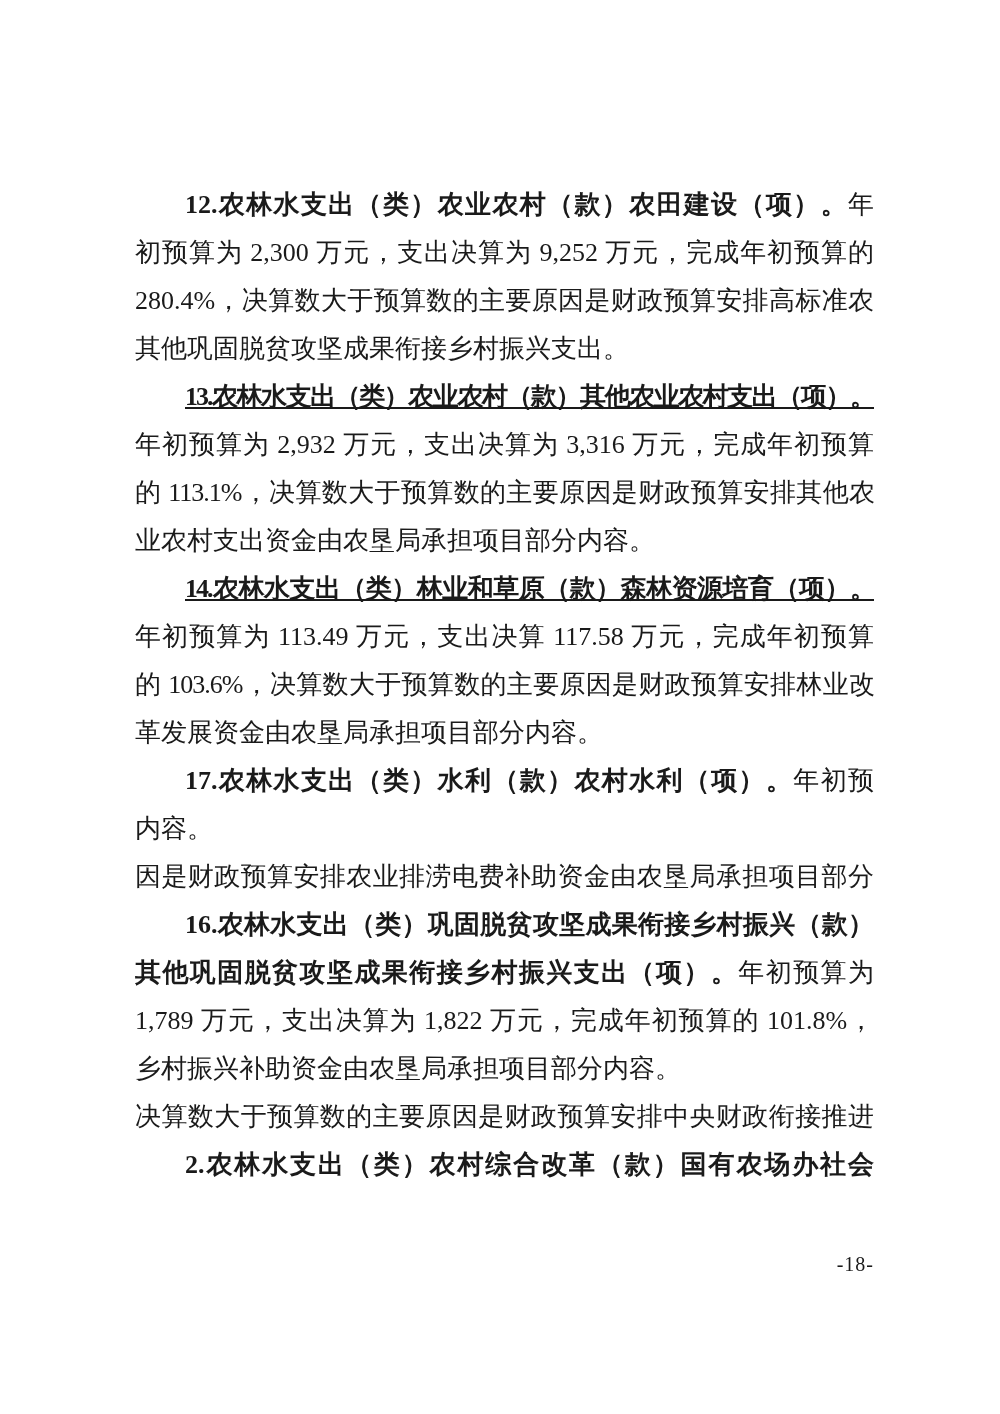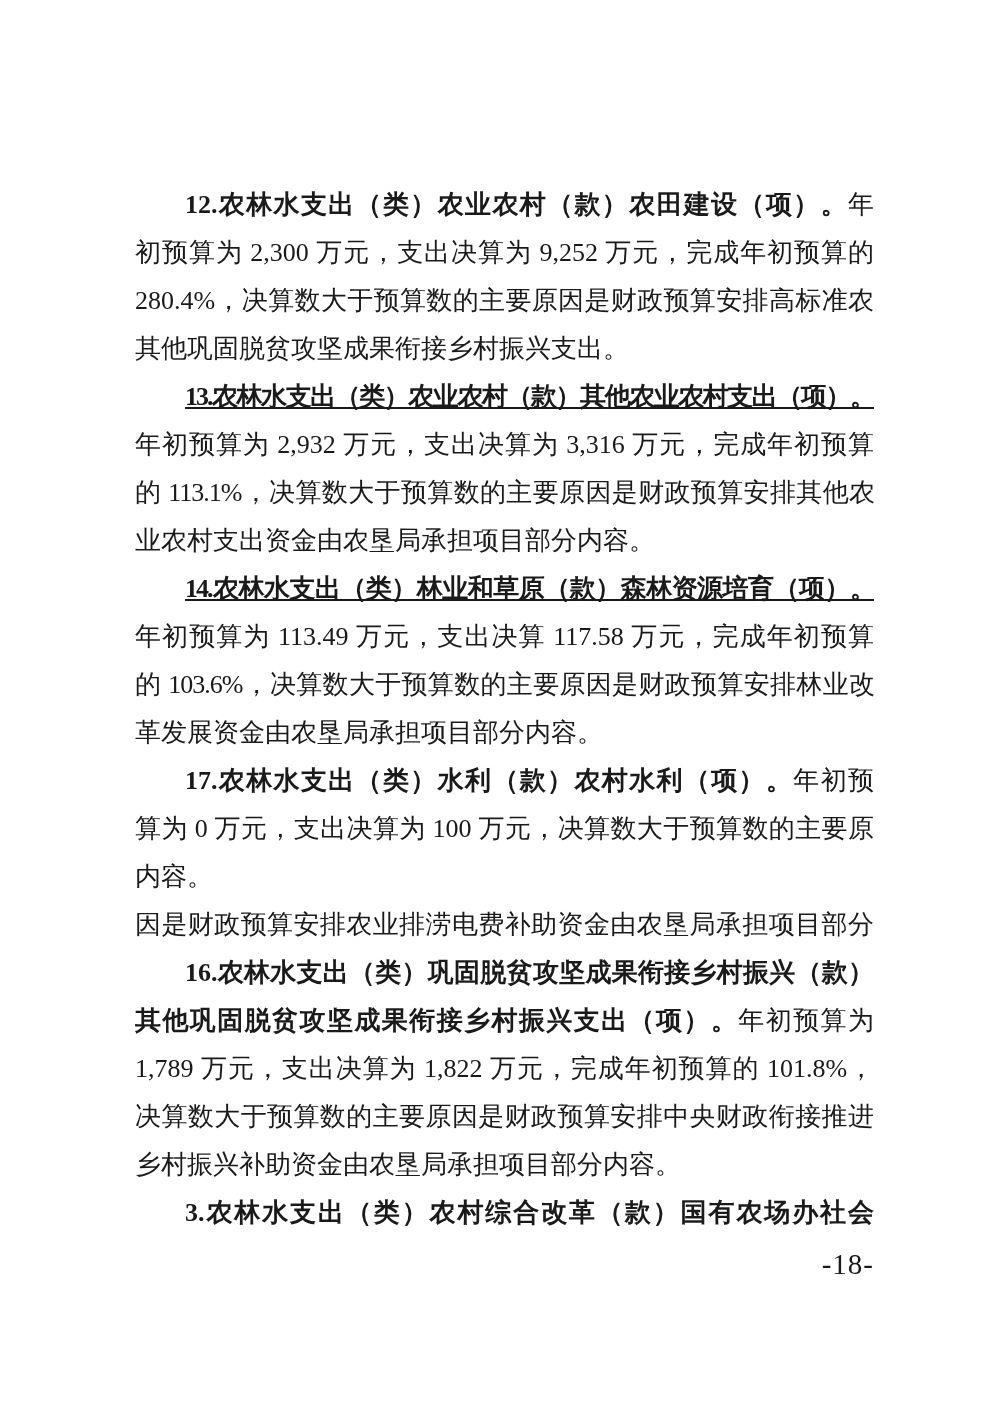--- a/index.html
+++ b/index.html
@@ -43,21 +43,21 @@
   }
   .line.compress-sm {
     letter-spacing: -1px;
   }
   .b { font-weight: bold; }
   .r { font-weight: normal; }
   .page-number {
     position: absolute;
     top: 1250px;
     right: 126px;
-    font-size: 29px;
+    font-size: 20px;
     line-height: 28px;
     letter-spacing: 1px;
     font-family: "Liberation Serif", "DejaVu Serif", serif;
     color: #1a1a1a;
   }
 </style>
 </head>
 <body>
 
 <div class="page">
@@ -79,33 +79,32 @@
 
     <section>
       <div class="line first compress"><span class="b">14.农林水支出（类）林业和草原（款）森林资源培育（项）。</span><span class="r"></span></div>
       <div class="line"><span class="r">年初预算为 113.49 万元，支出决算 117.58 万元，完成年初预算</span></div>
       <div class="line compress-sm"><span class="r">的 103.6%，决算数大于预算数的主要原因是财政预算安排林业改</span></div>
       <div class="line end"><span class="r">革发展资金由农垦局承担项目部分内容。</span></div>
     </section>
 
     <section>
       <div class="line first"><span class="b">17.农林水支出（类）水利（款）农村水利（项）。</span><span class="r">年初预</span></div>
-      <div class="line"><span class="r">算为 0 万元，支出决算为 100 万元，决算数大于预算数的主要原</span></div>
       <div class="line end"><span class="r">内容。</span></div>
       <div class="line"><span class="r">因是财政预算安排农业排涝电费补助资金由农垦局承担项目部分</span></div>
     </section>
 
     <section>
       <div class="line first"><span class="b">16.农林水支出（类）巩固脱贫攻坚成果衔接乡村振兴（款）</span><span class="r"></span></div>
       <div class="line"><span class="b">其他巩固脱贫攻坚成果衔接乡村振兴支出（项）。</span><span class="r">年初预算为</span></div>
       <div class="line"><span class="r">1,789 万元，支出决算为 1,822 万元，完成年初预算的 101.8%，</span></div>
+      <div class="line end"><span class="r">乡村振兴补助资金由农垦局承担项目部分内容。</span></div>
       <div class="line"><span class="r">决算数大于预算数的主要原因是财政预算安排中央财政衔接推进</span></div>
-      <div class="line end"><span class="r">乡村振兴补助资金由农垦局承担项目部分内容。</span></div>
     </section>
 
     <section>
-      <div class="line first"><span class="b">3.农林水支出（类）农村综合改革（款）国有农场办社会</span><span class="r"></span></div>
+      <div class="line first"><span class="b">2.农林水支出（类）农村综合改革（款）国有农场办社会</span><span class="r"></span></div>
     </section>
 
   </div>
 
   <div class="page-number">-18-</div>
 </div>
 
 </body></html>

